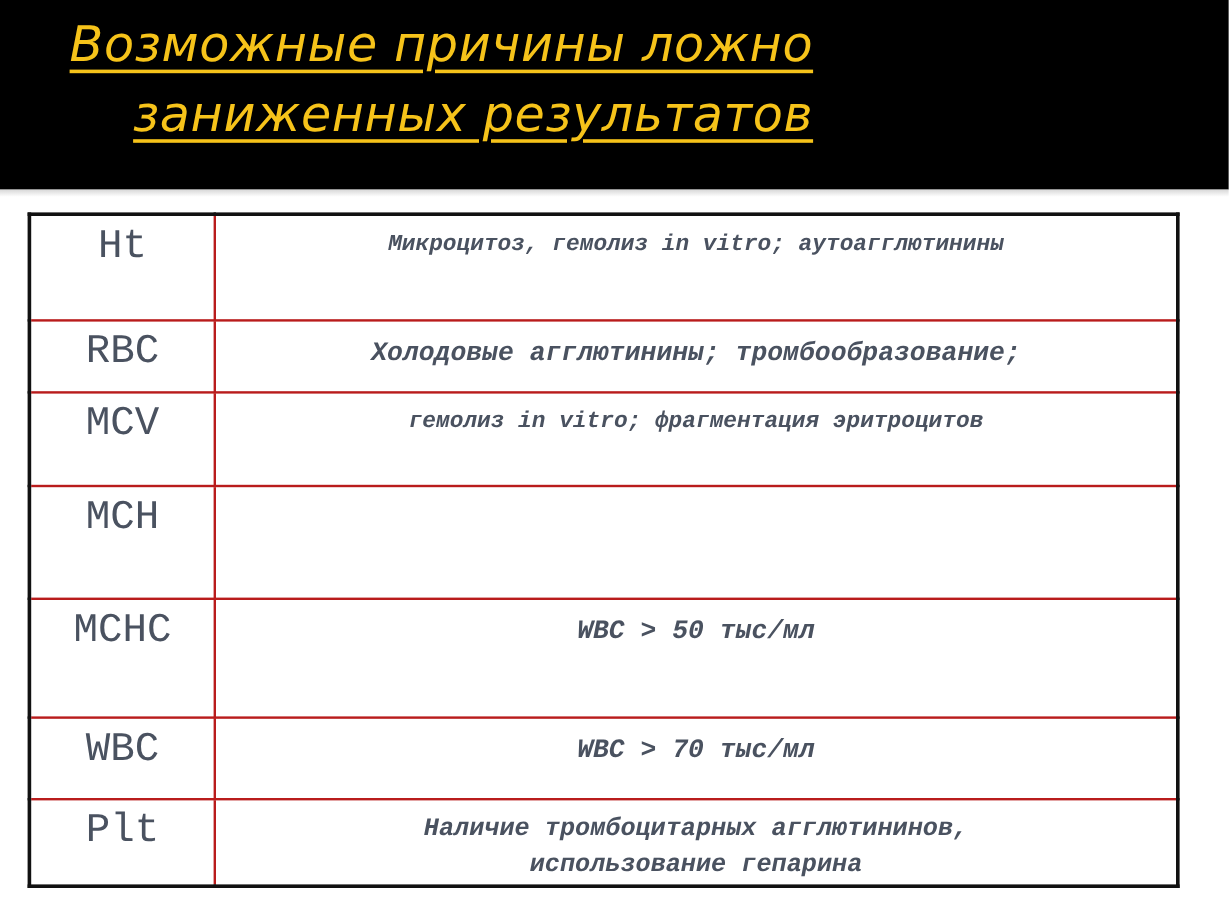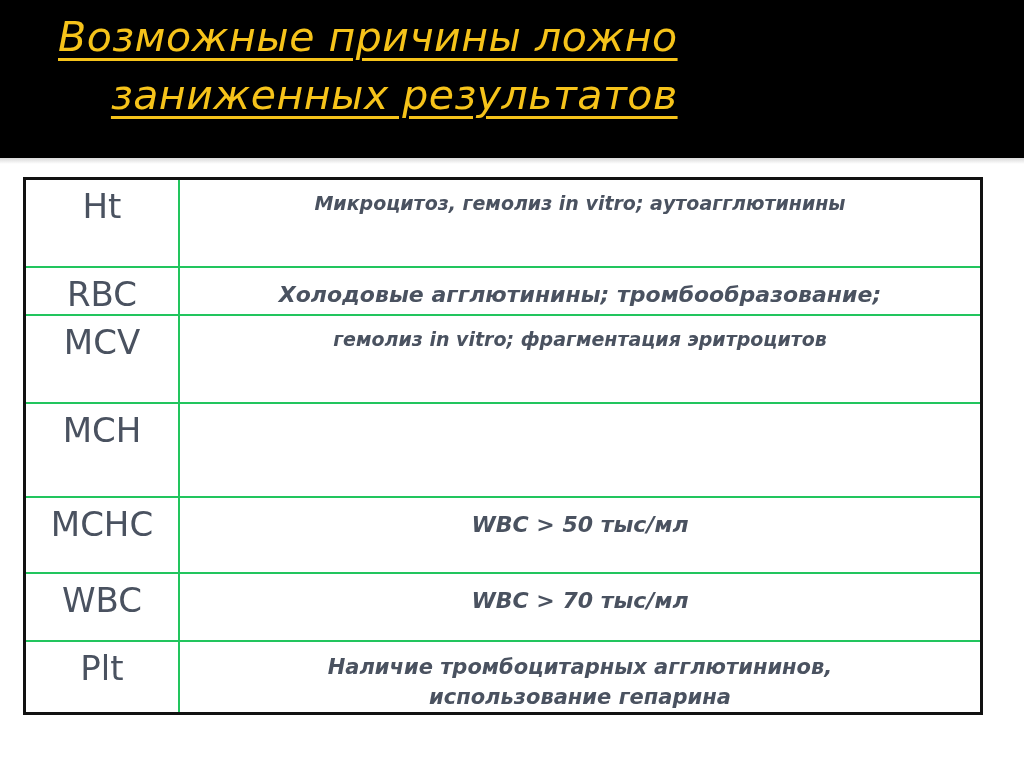--- a/index.html
+++ b/index.html
@@ -34,24 +34,25 @@
     text-underline-offset: 7px;
     white-space: nowrap;
   }
   table.causes {
     position: absolute; left: 23px; top: 177px;
     width: 960px;
     border-collapse: collapse;
     border: 3px solid #111;
   }
   table.causes td {
-    border: 2px solid #22c55e;
+    border: 2px solid #b91c1c;
     vertical-align: top;
     color: #4a5260;
     padding: 0;
+    font-family: Liberation Mono, monospace;
   }
   td.param {
     width: 152px;
     text-align: center;
     font-family: "DejaVu Sans", sans-serif;
     font-size: 34px;
     line-height: 40px;
     padding-top: 6px !important;
     color: #555d6b;
   }
@@ -78,33 +79,33 @@
   <span>Возможные причины ложно</span><br>
   <span>заниженных результатов</span>
 </div>
 
 <table class="causes">
   <tbody>
       <tr style="height:88px">
     <td class="param">Ht</td>
     <td class="cause">Микроцитоз, гемолиз in vitro; аутоагглютинины</td>
   </tr>
-  <tr style="height:48px">
+  <tr style="height:60px">
     <td class="param">RBC</td>
     <td class="cause big">Холодовые агглютинины; тромбообразование;</td>
   </tr>
-  <tr style="height:88px">
+  <tr style="height:78px">
     <td class="param">MCV</td>
     <td class="cause">гемолиз in vitro; фрагментация эритроцитов</td>
   </tr>
   <tr style="height:94px">
     <td class="param">MCH</td>
     <td class="cause"></td>
   </tr>
-  <tr style="height:76px">
+  <tr style="height:99px">
     <td class="param">MCHC</td>
     <td class="cause big">WBC &gt; 50 тыс/мл</td>
   </tr>
   <tr style="height:68px">
     <td class="param">WBC</td>
     <td class="cause big">WBC &gt; 70 тыс/мл</td>
   </tr>
   <tr style="height:72px">
     <td class="param">Plt</td>
     <td class="cause plt">

